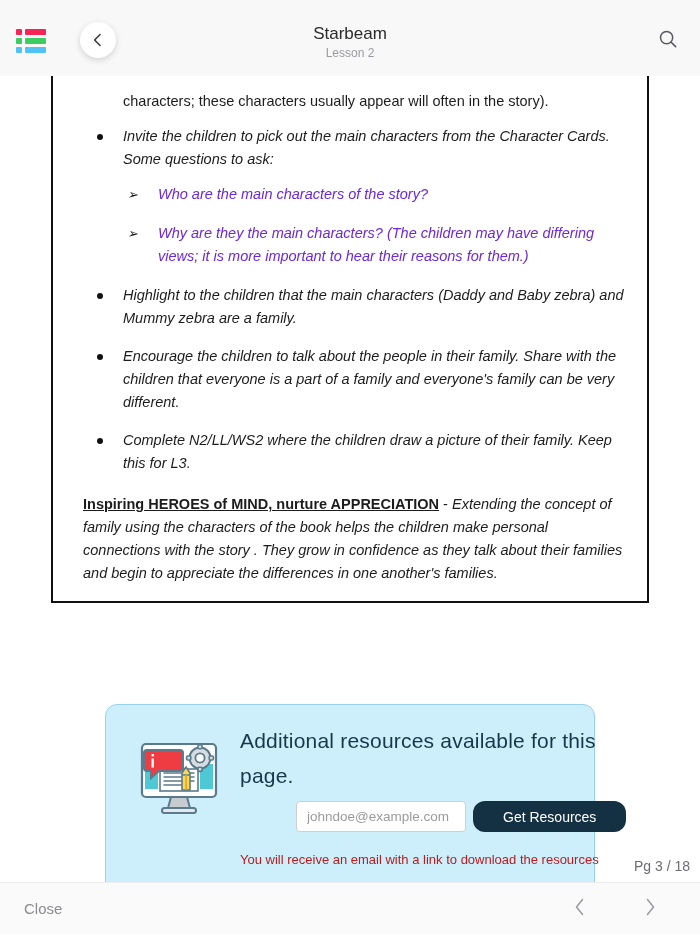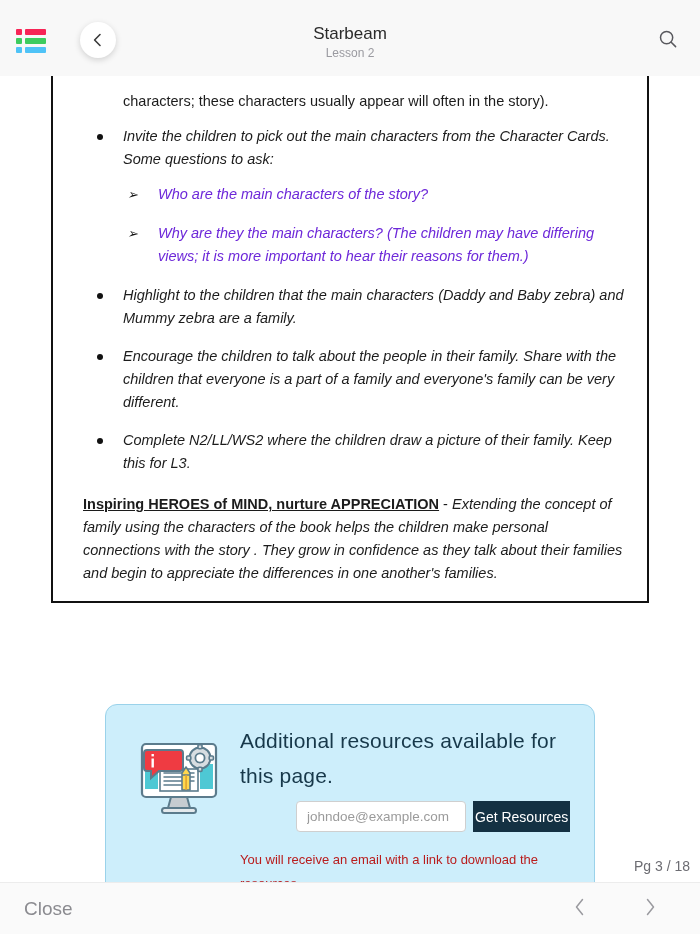--- a/index.html
+++ b/index.html
@@ -190,25 +190,25 @@
     color: #444;
     padding: 0 10px;
     font-family: "Liberation Sans", sans-serif;
     outline: none;
   }
   .email-input::placeholder { color: #9b9b9b; }
   .get-btn {
     margin-left: 7px;
     height: 31px;
     border: none;
-    border-radius: 0;
+    border-radius: 12px;
     background: #143143;
     color: #ffffff;
     font-size: 14px;
-    padding: 0 2px;
+    padding: 0 30px;
     cursor: pointer;
     font-family: "Liberation Sans", sans-serif;
     white-space: nowrap;
   }
   .res-note {
     margin-top: 16px;
     font-size: 13px;
     line-height: 24px;
     color: #b91c1c;
   }
@@ -227,21 +227,21 @@
     height: 52px;
     background: #fafafa;
     border-top: 1px solid #ececec;
     display: flex;
     align-items: center;
     position: relative;
   }
   .close-btn {
     position: absolute;
     left: 18px;
-    font-size: 19px;
+    font-size: 15px;
     color: #8b8b90;
     background: none; border: none; cursor: pointer; padding: 4px 6px;
     font-family: "Liberation Sans", sans-serif;
   }
   .nav-prev { position: absolute; right: 108px; background: none; border: none; cursor: pointer; padding: 6px; }
   .nav-next { position: absolute; right: 38px; background: none; border: none; cursor: pointer; padding: 6px; }
 </style>
 </head>
 <body>
 

